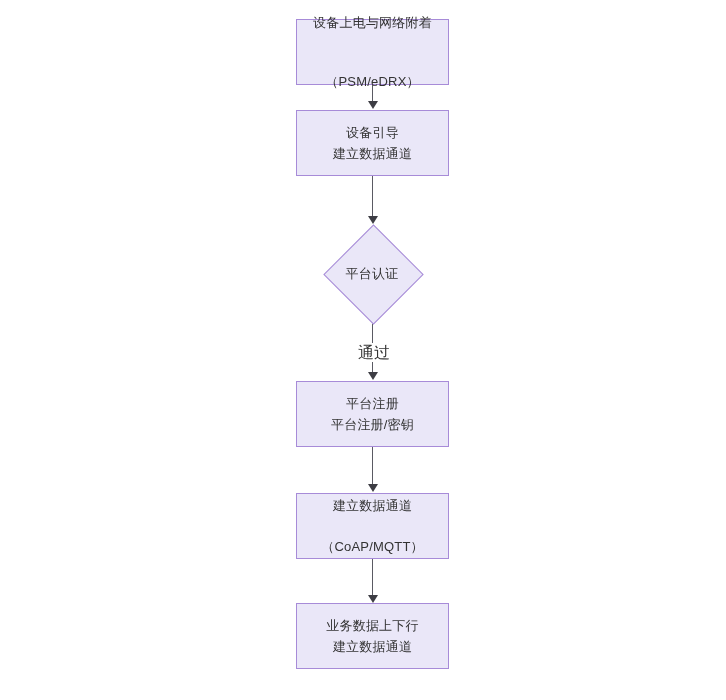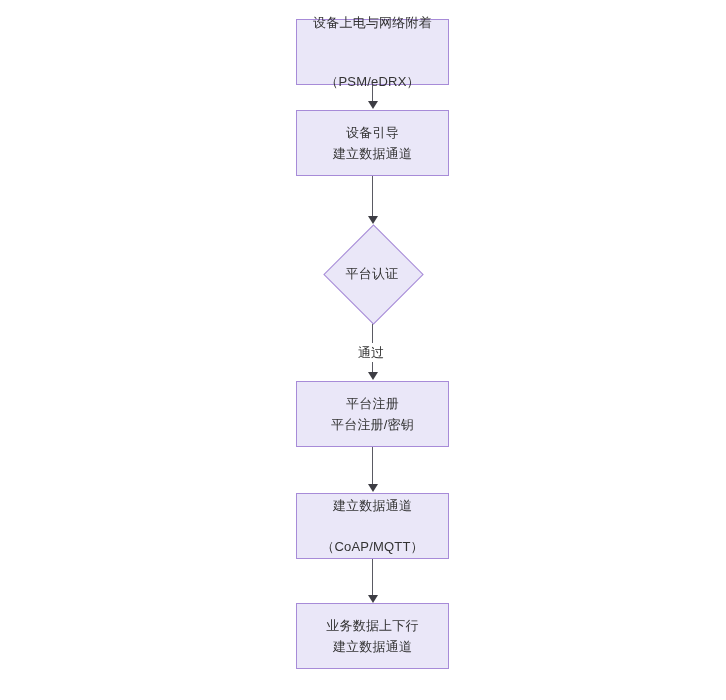--- a/index.html
+++ b/index.html
@@ -89,21 +89,21 @@
     border-right: 5px solid transparent;
     border-top: 8px solid #3d3d44;
     z-index: 2;
   }
 
   
   .edge-label {
     position: absolute;
     background: #ffffff;
     color: #333333;
-    font-size: 13px;
+    font-size: 16px;
     line-height: 17px;
     padding: 1px 3px;
     white-space: nowrap;
     z-index: 4;
   }
 </style>
 </head>
 <body>
 
 <div id="flowchart-canvas">

